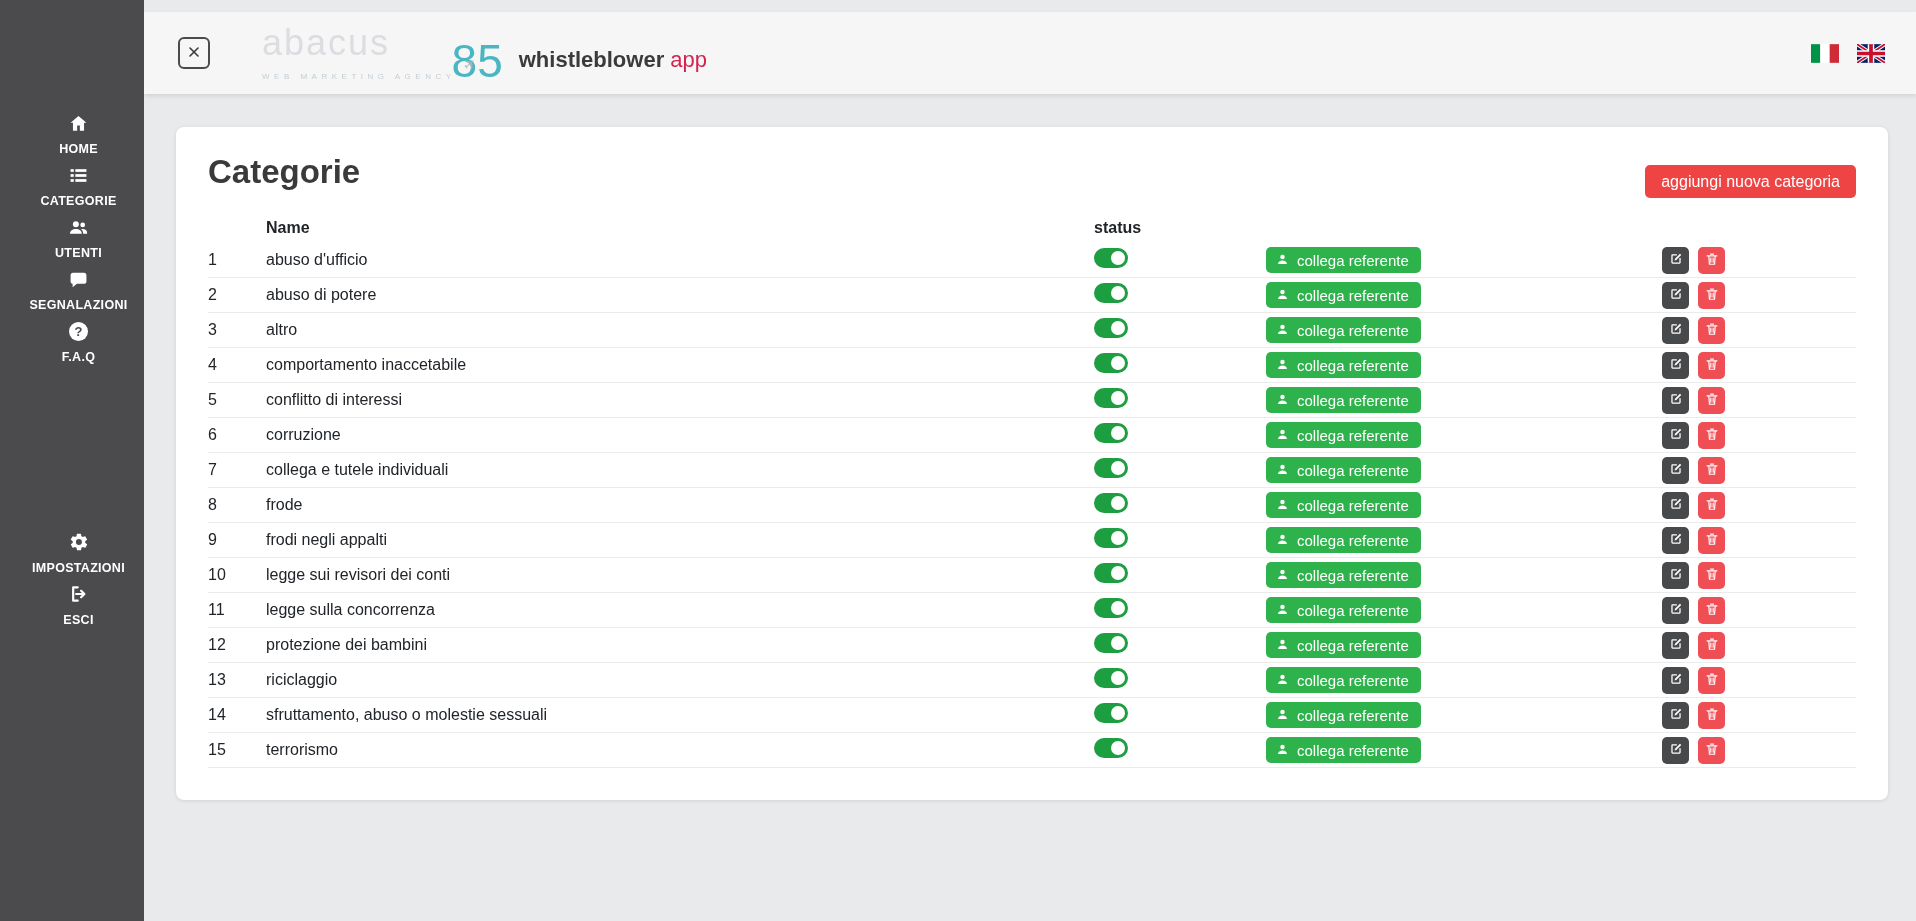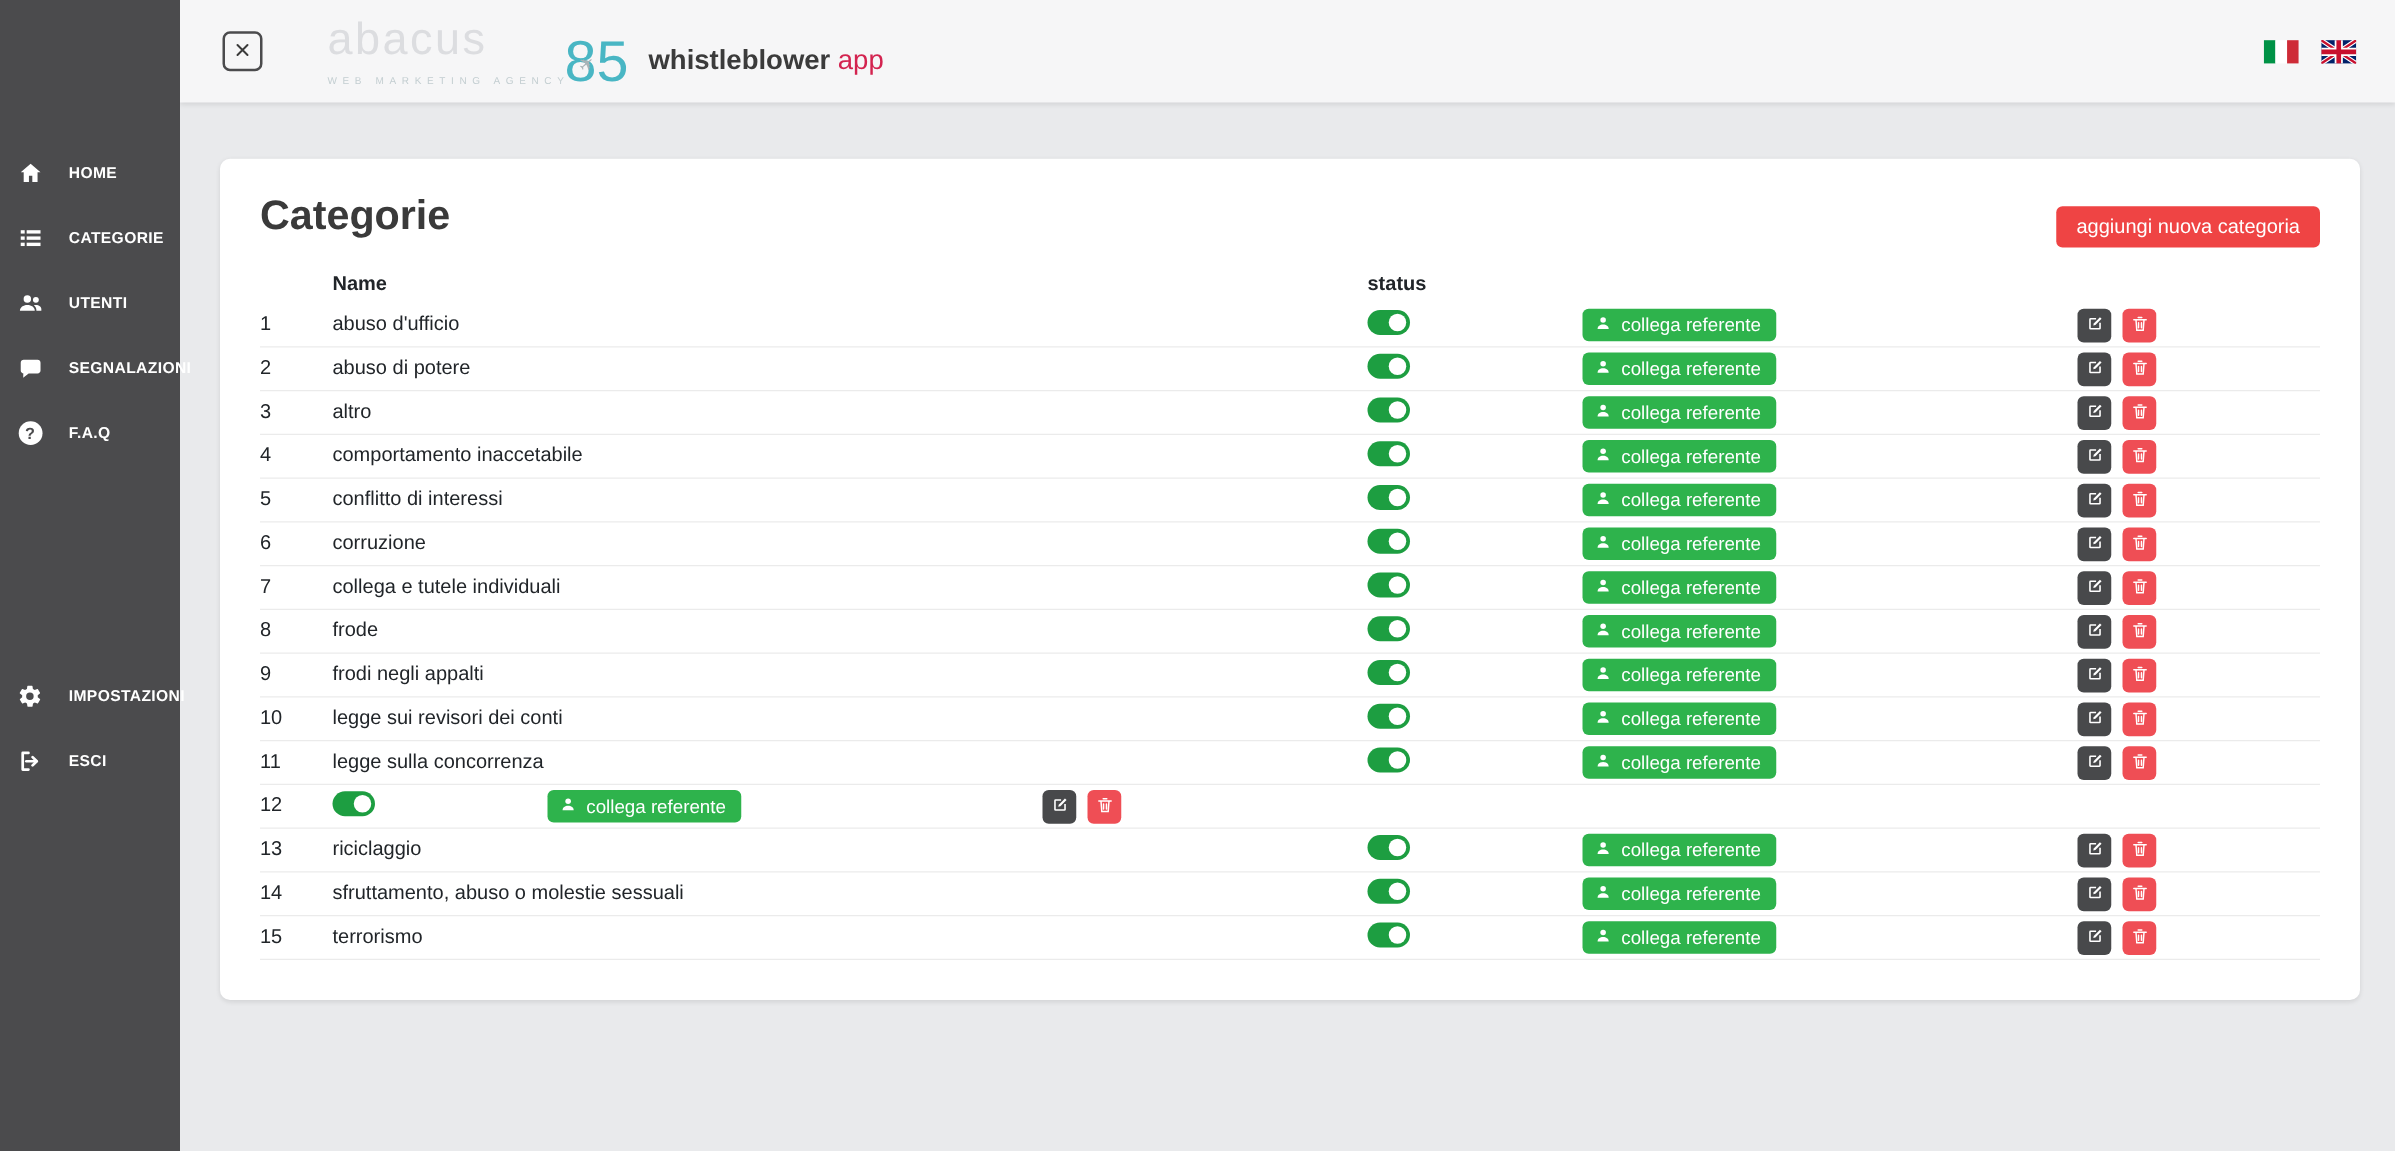--- a/index.html
+++ b/index.html
@@ -12,34 +12,34 @@
   }
 
   
   .sidebar {
     position:absolute; left:0; top:0; width:144px; height:921px;
     background:#4b4b4d; z-index:5;
     display:flex; flex-direction:column;
     padding-top:112px;
   }
   .side-item {
-    height:52px; display:flex; align-items:center; gap:20px;
-    padding-left:13px; color:#fff; cursor:pointer;
+    height:52px; display:flex; align-items:center; gap:8px;
+    padding-left:13px; color:#fff; cursor:pointer;flex-direction:column;
   }
   .side-item .ic { width:22px; height:22px; display:flex; align-items:center; justify-content:center; flex:0 0 22px; }
   .side-item .lbl { font-size:12.5px; font-weight:700; letter-spacing:.3px; white-space:nowrap; }
   .side-spacer { height:159px; }
   .faq-circle {
     width:19px; height:19px; border-radius:50%; background:#fff; color:#4b4b4d;
     font-size:13px; font-weight:700; display:flex; align-items:center; justify-content:center;
   }
 
   
   .topbar {
-    position:absolute; left:144px; top:0; right:0; height:82px;
+    position:absolute; left:144px; top:12px; right:0; height:82px;
     background:#f6f6f7; box-shadow:0 2px 4px rgba(0,0,0,.10);
     display:flex; align-items:center; z-index:4;
   }
   .menu-toggle {
     margin-left:34px; width:32px; height:32px; border:2px solid #4b4b4d; border-radius:6px;
     background:transparent; display:flex; align-items:center; justify-content:center; cursor:pointer;
   }
   .brand { display:flex; align-items:flex-end; margin-left:52px; user-select:none; }
   .brand-abacus { display:flex; flex-direction:column; align-items:flex-start; line-height:1; }
   .brand-word { font-size:36px; font-weight:300; letter-spacing:2px; color:#dcdde0; }
@@ -621,20 +621,21 @@
           <svg width="14" height="14" viewBox="0 0 24 24" fill="none" stroke="#fff" stroke-width="2" stroke-linecap="round">
                     <path d="M3.5 6.5h17M9.5 3.5h5M6.5 6.5 7.6 21h8.8l1.1-14.5M10 10.5v7M14 10.5v7"></path>
                   </svg>
         </span>
       </button>
     </div>
   </div>
 
   <div class="tr">
     <div class="c-idx">12</div>
+    <div class="c-name">protezione dei bambini</div>
     <div class="c-status">
       <span class="toggle on"><span class="knob"></span></span>
     </div>
     <div class="c-ref">
       <button class="btn-ref">
         <span>
           <svg width="13" height="13" viewBox="0 0 24 24" fill="#fff">
                     <circle cx="12" cy="7.3" r="4.1"></circle>
                     <path d="M3.8 20.5c0-4.1 3.7-6.6 8.2-6.6s8.2 2.5 8.2 6.6z"></path>
                   </svg>

